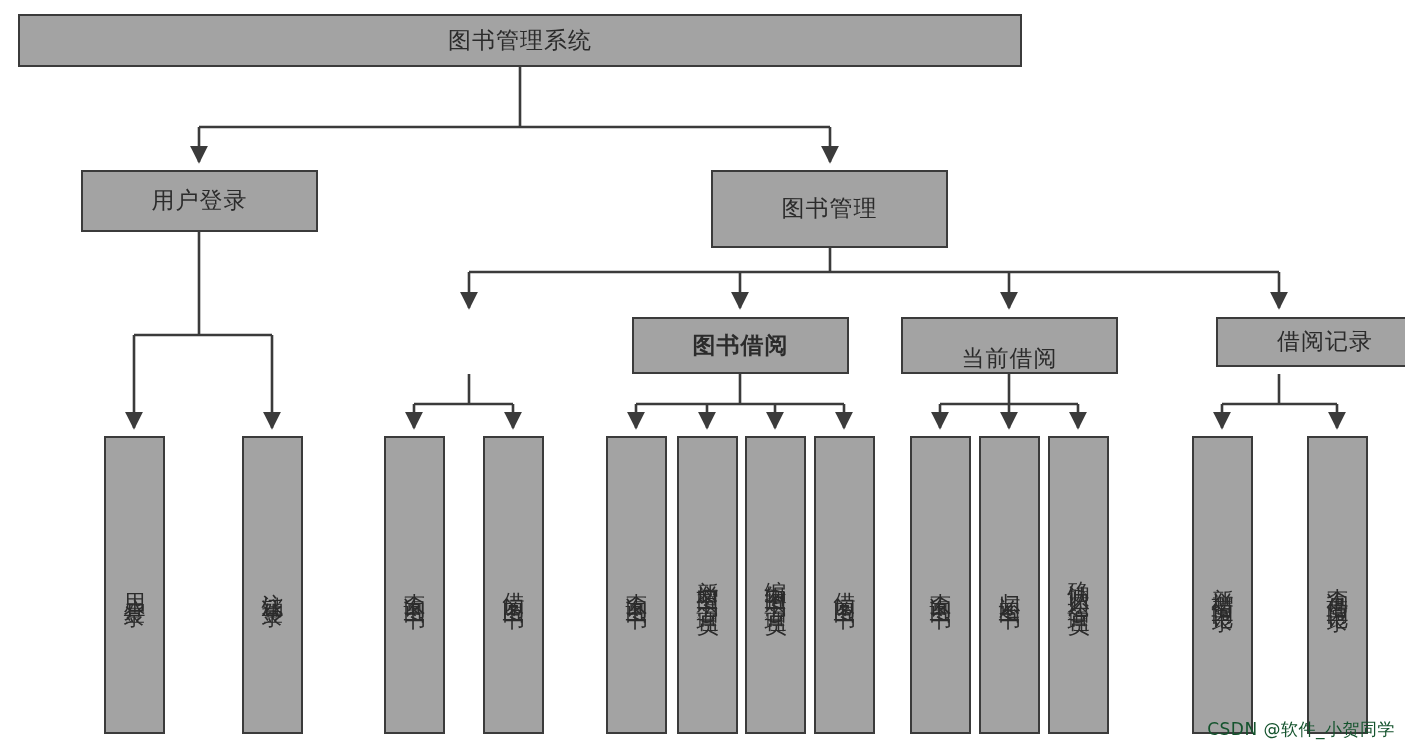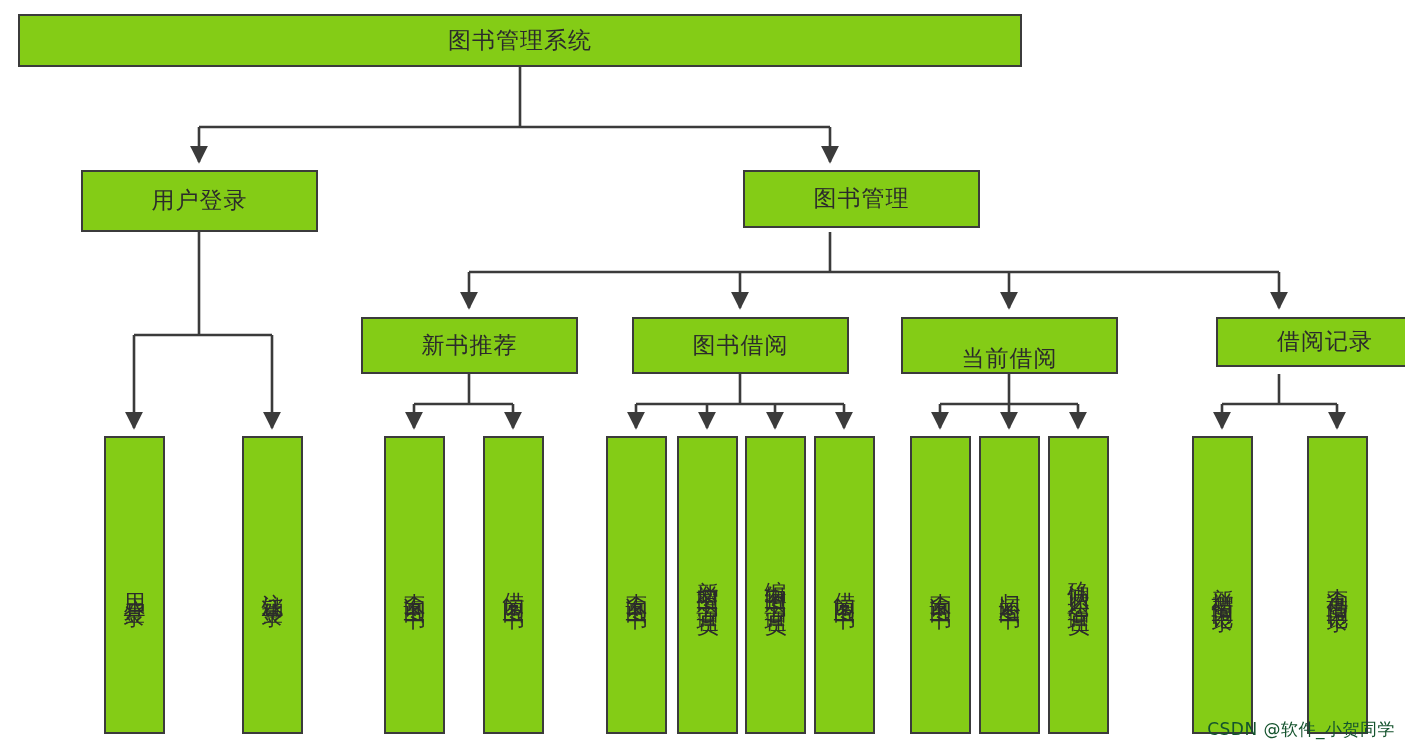--- a/index.html
+++ b/index.html
@@ -22,21 +22,21 @@
     position: absolute;
     left: 0;
     top: 0;
     width: 1405px;
     height: 747px;
   }
   .node {
     position: absolute;
     box-sizing: border-box;
     border: 2px solid #3b3b3b;
-    background: #84cc16;
+    background: #a3a3a3;
     display: flex;
     align-items: center;
     justify-content: center;
     color: #2b2b2b;
     z-index: 2;
   }
   .node-label {
     display: block;
     text-align: center;
     line-height: 1.18;
@@ -128,29 +128,26 @@
   </svg>
 
   <div class="node h" style="left:18px; top:14px; width:1004px; height:53px;">
     <span class="node-label">图书管理系统</span>
   </div>
 
   <div class="node h" style="left:81px; top:170px; width:237px; height:62px;">
     <span class="node-label">用户登录</span>
   </div>
 
-  <div class="node h" style="left:711px; top:170px; width:237px; height:58px;margin-left:32px;">
+  <div class="node h" style="left:711px; top:170px; width:237px; height:78px;">
     <span class="node-label">图书管理</span>
   </div>
 
-  <div class="node h" style="left:361px; top:317px; width:217px; height:57px;">
-    <span class="node-label">新书推荐</span>
-  </div>
-
-  <div class="node h" style="left:632px; top:317px; width:217px; height:57px;">
+
+  <div class="node h" style="left:632px; top:317px; width:217px; height:57px;font-weight:bold;">
     <span class="node-label">图书借阅</span>
   </div>
 
   <div class="node h" style="left:901px; top:317px; width:217px; height:57px;align-items:flex-end;">
     <span class="node-label">当前借阅</span>
   </div>
 
   <div class="node h" style="left:1170px; top:317px; width:218px; height:50px;margin-left:46px;">
     <span class="node-label">借阅记录</span>
   </div>

